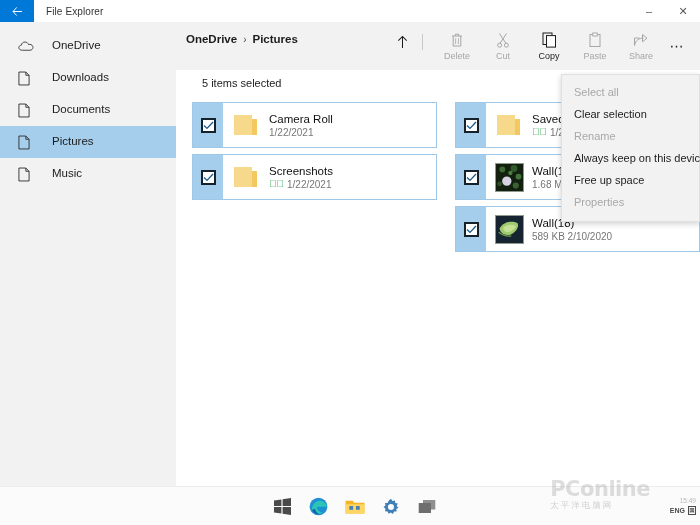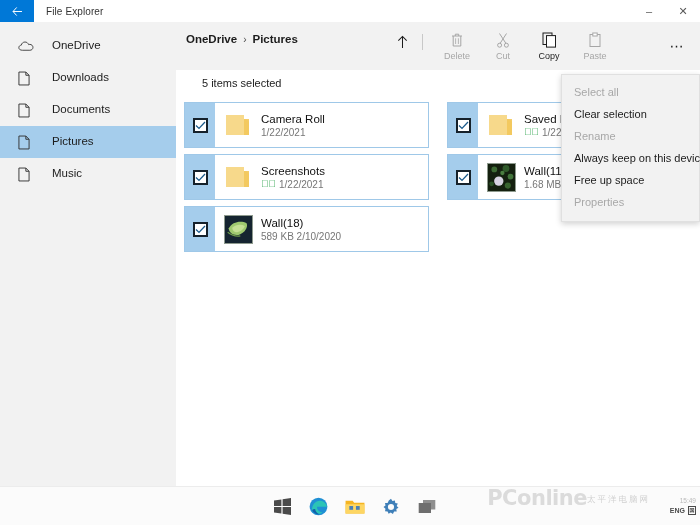--- a/index.html
+++ b/index.html
@@ -132,20 +132,21 @@
     font-size: 11px; color: #1c1c1c;
     background: #ffffff;
   }
 
   
   .items {
     position: absolute; left: 8px; top: 80px;
     width: 516px;
     display: flex; flex-wrap: wrap;
     gap: 6px 18px;
+    justify-content: flex-end;
   }
   .item {
     width: 245px; height: 46px;
     display: flex; align-items: stretch;
     border: 1px solid #9fc8e8;
     background: #ffffff;
   }
   .item-check {
     width: 30px;
     background: #a5cdec;
@@ -237,21 +238,21 @@
   .tray-box {
     width: 8px; height: 9px;
     border: 1px solid #4a4a4a;
     display: flex; align-items: center; justify-content: center;
     font-size: 5px;
   }
 
   
   .watermark {
     position: absolute; right: 8px; bottom: 16px;
-    display: flex; flex-direction: row; align-items: center;
+    display: flex; flex-direction: column; align-items: flex-start;
     pointer-events: none;
     z-index: 60;
     margin-top: 15px;
   }
   .wm-main {
     font-size: 21px;
     font-weight: bold;
     color: rgba(160,160,160,0.35);
     letter-spacing: -0.5px;
     line-height: 1;
@@ -390,20 +391,29 @@
         <div class="cmd-btn disabled">
           <span class="cmd-ico">
             <svg width="14" height="16" viewBox="0 0 14 16">
               <rect x="2" y="2.5" width="10" height="12" fill="none" stroke="#a6a6a6" stroke-width="1"></rect>
               <rect x="4.8" y="1" width="4.4" height="3" fill="#ffffff" stroke="#a6a6a6" stroke-width="1"></rect>
             </svg>
           </span>
           <span class="cmd-label">Paste</span>
         </div>
 
+        <div class="cmd-btn disabled">
+          <span class="cmd-ico">
+            <svg width="16" height="16" viewBox="0 0 16 16">
+              <path d="M1.5 13.5 V6 H6.5 M1.5 13.5 C2.5 8 6 6.3 10.5 6" stroke="#a6a6a6" stroke-width="1" fill="none"></path>
+              <path d="M9.5 2.5 L14 6.2 L9.5 9.8 Z" stroke="#a6a6a6" stroke-width="1" fill="none"></path>
+            </svg>
+          </span>
+          <span class="cmd-label">Share</span>
+        </div>
 
       </div>
 
       <div class="cmd-more">⋯</div>
     </div>
 
     <div class="status-row">
       <span>5 items selected</span>
     </div>
 

